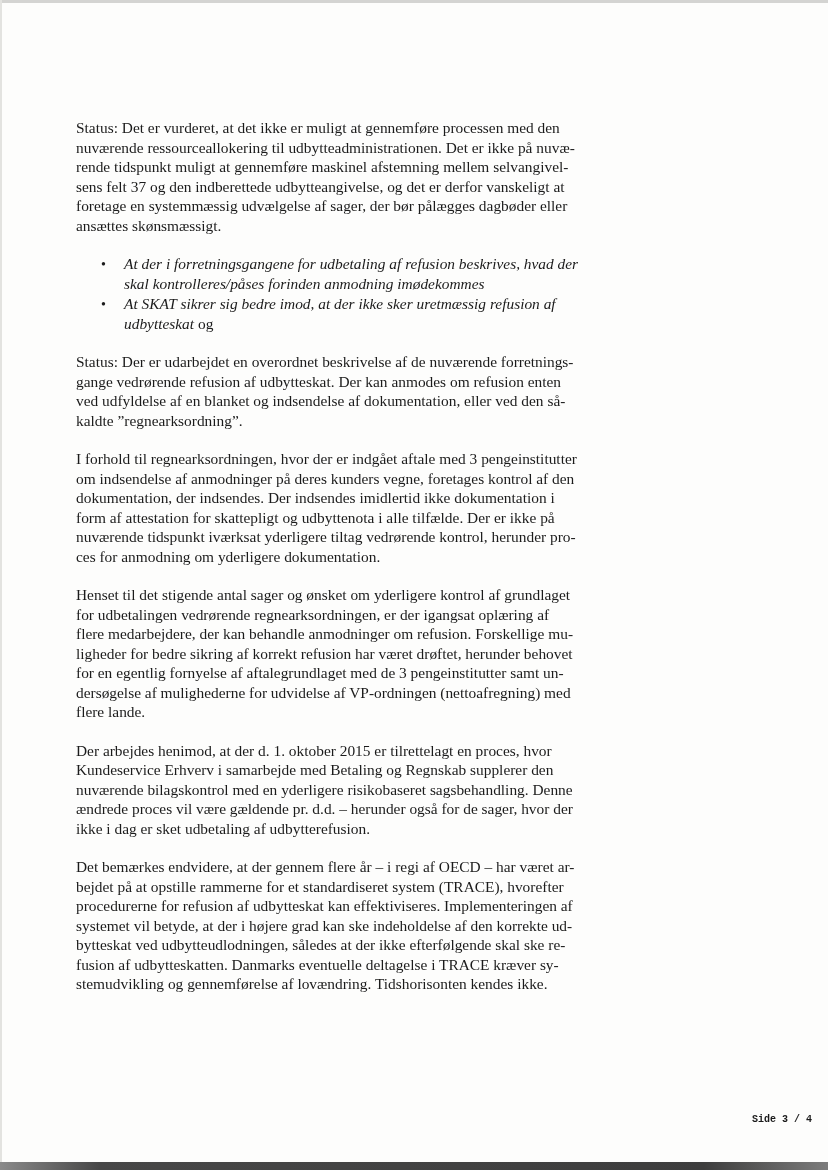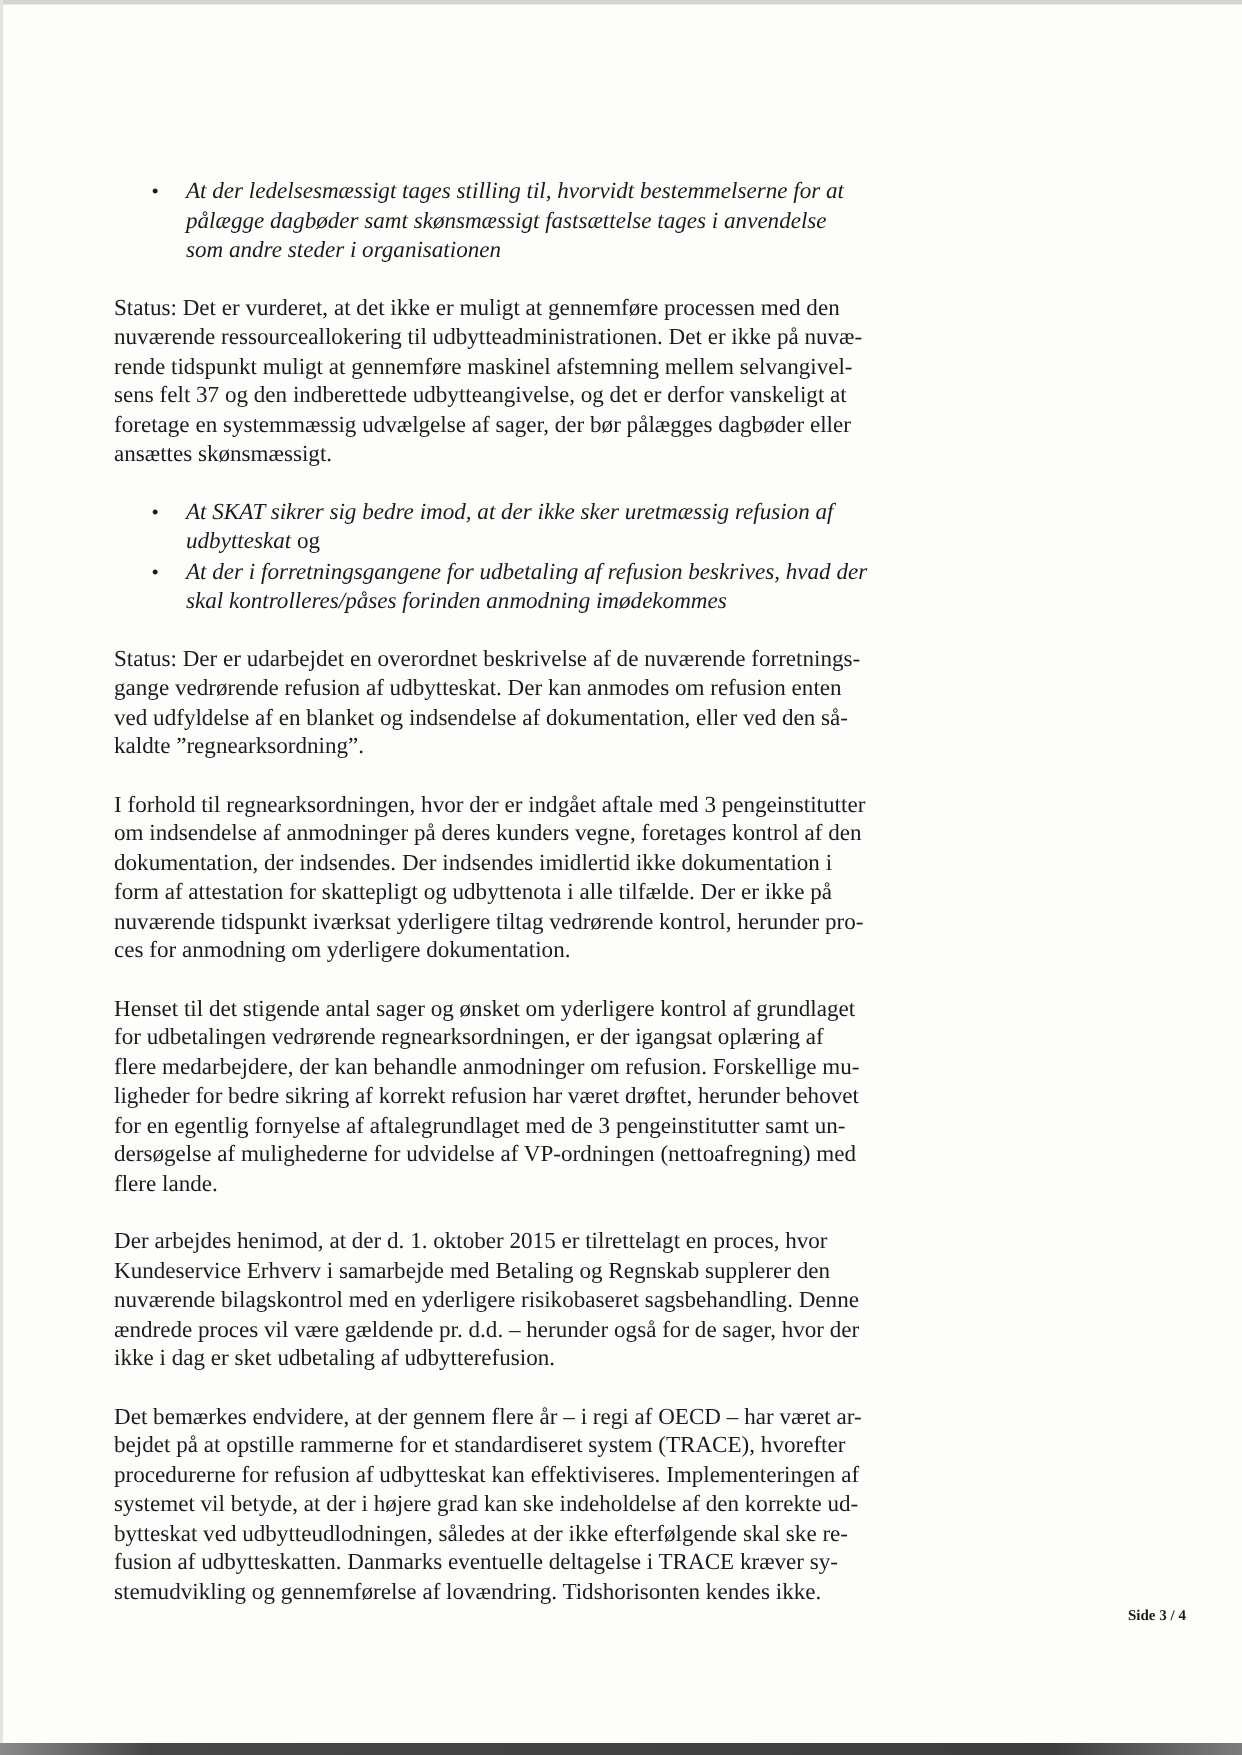--- a/index.html
+++ b/index.html
@@ -50,62 +50,54 @@
   }
   .marker { flex: 0 0 23px; }
   .marker::before { content: "•"; font-size: 14px; }
   .btext {
     font-style: italic;
     white-space: pre-line;
     flex: 1;
   }
   .roman { font-style: normal; }
   .footer {
-    position: absolute; left: 752px; top: 1072px;
-    font-family: Liberation Serif, serif;
+    position: absolute; left: 752px; top: 1114px;
+    font-family: Liberation Mono, monospace;
     font-size: 10px;
     font-weight: bold;
     color: #1a1a1a;
   }
 </style>
 </head>
 <body>
 
 <div class="page">
   <div class="scan-edge-top"></div>
   <div class="scan-edge-left"></div>
 
   <div class="content">
 
-    <div class="bullets">
-      <div class="bullet">
-          <span class="marker"></span>
-          <span class="btext">At der ledelsesmæssigt tages stilling til, hvorvidt bestemmelserne for at
-pålægge dagbøder samt skønsmæssigt fastsættelse tages i anvendelse
-som andre steder i organisationen</span>
-        </div>
-    </div>
 
     <p class="para"><span class="status-label">Status</span><span>: Det er vurderet, at det ikke er muligt at gennemføre processen med den
 nuværende ressourceallokering til udbytteadministrationen. Det er ikke på nuvæ-
 rende tidspunkt muligt at gennemføre maskinel afstemning mellem selvangivel-
 sens felt 37 og den indberettede udbytteangivelse, og det er derfor vanskeligt at
 foretage en systemmæssig udvælgelse af sager, der bør pålægges dagbøder eller
 ansættes skønsmæssigt.</span></p>
 
     <div class="bullets">
       <div class="bullet">
           <span class="marker"></span>
-          <span class="btext"><span>At SKAT sikrer sig bedre imod, at der ikke sker uretmæssig refusion af
-udbytteskat</span><span class="roman"> og</span></span>
+          <span class="btext">At der i forretningsgangene for udbetaling af refusion beskrives, hvad der
+skal kontrolleres/påses forinden anmodning imødekommes</span>
         </div>
       <div class="bullet">
           <span class="marker"></span>
-          <span class="btext">At der i forretningsgangene for udbetaling af refusion beskrives, hvad der
-skal kontrolleres/påses forinden anmodning imødekommes</span>
+          <span class="btext"><span>At SKAT sikrer sig bedre imod, at der ikke sker uretmæssig refusion af
+udbytteskat</span><span class="roman"> og</span></span>
         </div>
     </div>
 
     <p class="para"><span class="status-label">Status</span><span>: Der er udarbejdet en overordnet beskrivelse af de nuværende forretnings-
 gange vedrørende refusion af udbytteskat. Der kan anmodes om refusion enten
 ved udfyldelse af en blanket og indsendelse af dokumentation, eller ved den så-
 kaldte ”regnearksordning”.</span></p>
 
     <p class="para">I forhold til regnearksordningen, hvor der er indgået aftale med 3 pengeinstitutter
 om indsendelse af anmodninger på deres kunders vegne, foretages kontrol af den

